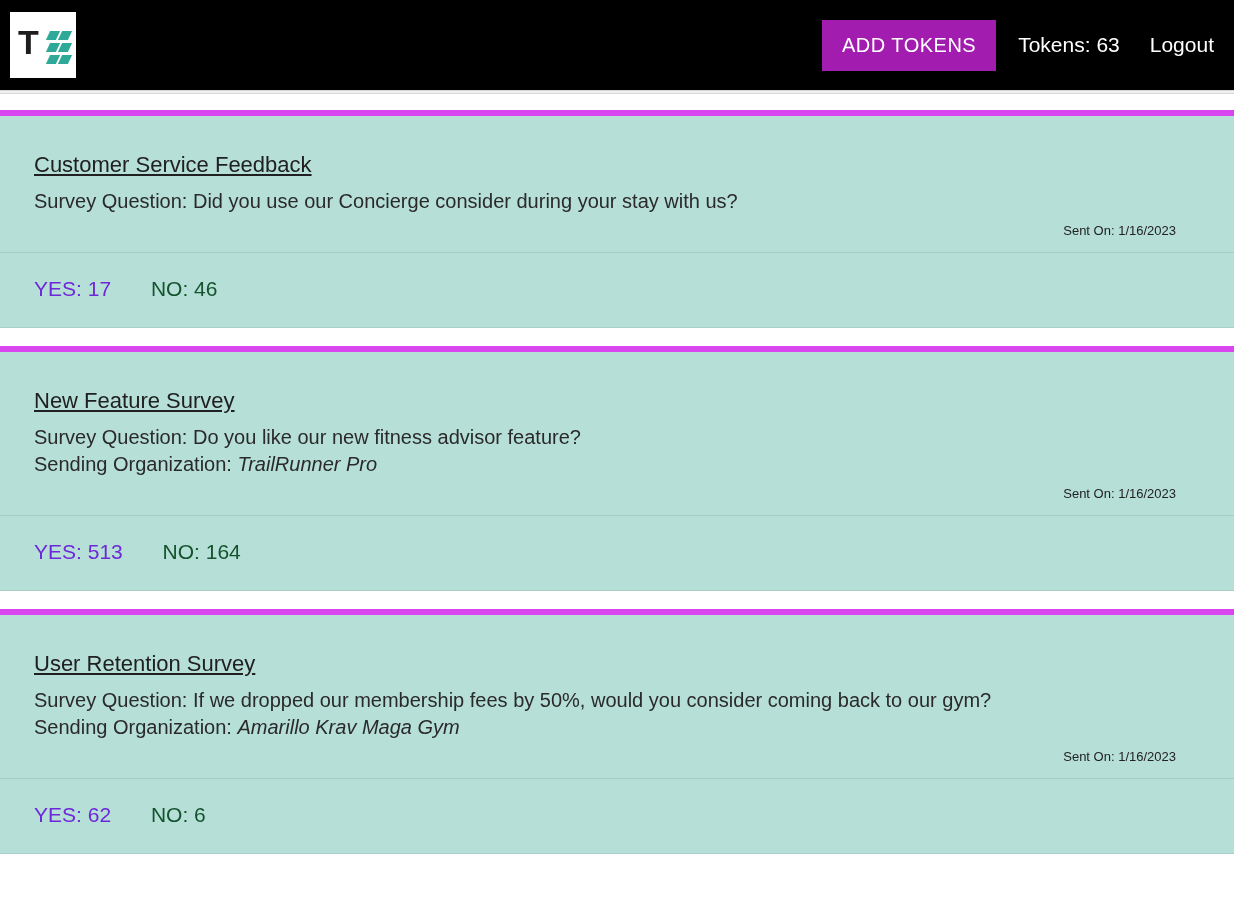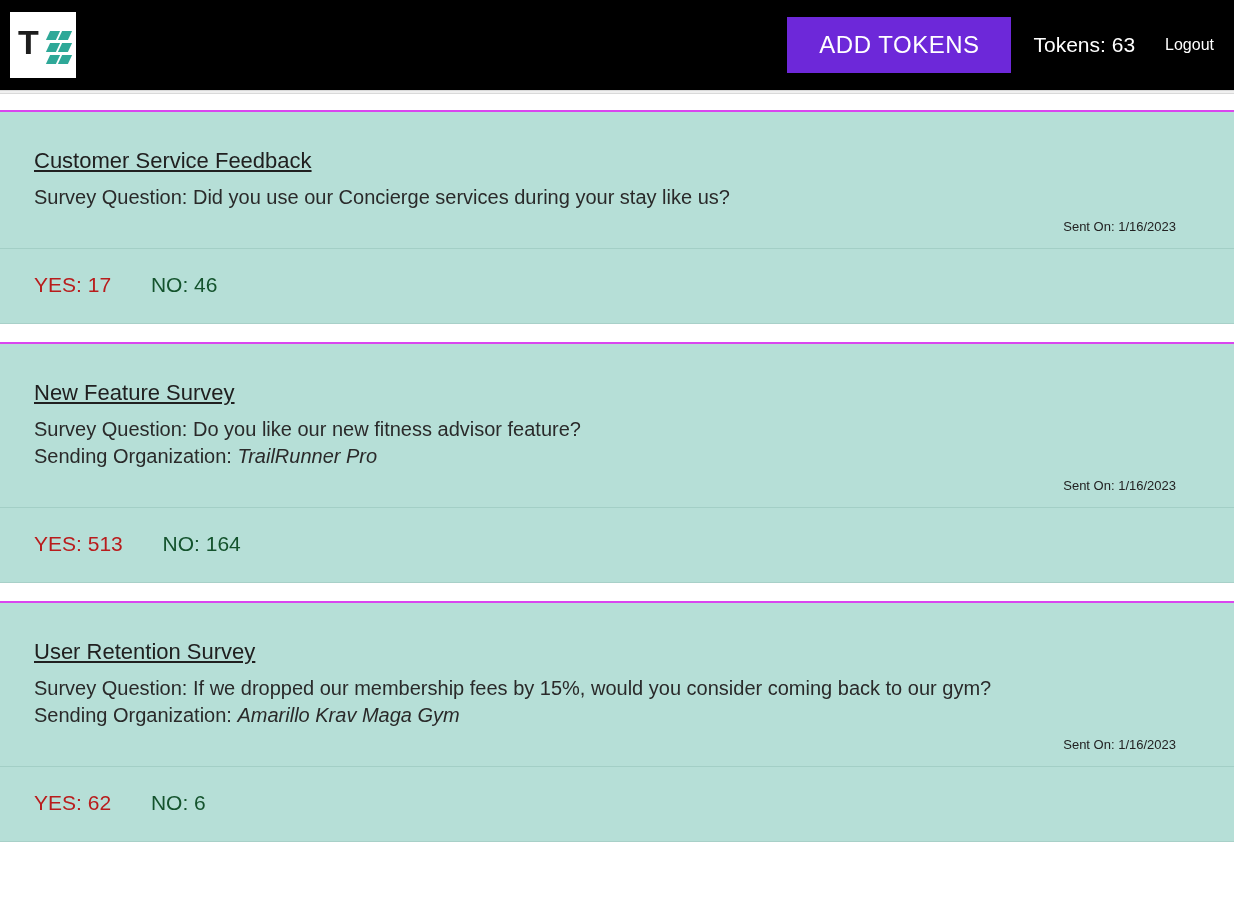--- a/index.html
+++ b/index.html
@@ -63,55 +63,55 @@
     top: 0;
     width: 10px;
     height: 9px;
     background: #2ea898;
     transform: skewX(-25deg);
   }
   .logo-bars span::before { left: 0; }
   .logo-bars span::after { left: 12px; }
   .spacer { flex: 1; }
   .btn-add {
-    background: #6d28d9;
+    background: #a21caf;
     color: #ffffff;
     border: none;
-    font-size: 24px;
+    font-size: 20px;
     letter-spacing: 0.5px;
-    padding: 14px 32px;
+    padding: 14px 20px;
     cursor: pointer;
     font-family: inherit;
   }
   .tokens-label {
     color: #ffffff;
     font-size: 21px;
     margin-left: 22px;
     margin-right: 30px;
   }
   .logout-link {
     color: #ffffff;
-    font-size: 16px;
+    font-size: 21px;
     cursor: pointer;
   }
   .divider {
     height: 4px;
     background: #f0f0f0;
     border-top: 1px solid #d9d9d9;
     border-bottom: 1px solid #d9d9d9;
   }
   .cards {
     padding: 0;
   }
   .card {
     background: #b6dfd7;
     margin: 18px 0 0 0;
     position: relative;
     padding: 0;
-    border-top: 2px solid #d946ef;
+    border-top: 6px solid #d946ef;
     border-bottom: 1px solid #a8d0c8;
   }
   .card:first-child { margin-top: 16px; }
   .card-body {
     padding: 36px 28px 14px 34px;
     border-bottom: 1px solid #a3cfc6;
   }
   .card-title {
     font-size: 22px;
     color: #202020;
@@ -131,21 +131,21 @@
     text-align: right;
     font-size: 13px;
     color: #222;
     padding: 6px 30px 0 0;
     margin-top: 4px;
   }
   .card-footer {
     padding: 24px 34px 26px 34px;
     font-size: 21px;
   }
-  .yes { color: #b91c1c; margin-right: 34px; }
+  .yes { color: #6d28d9; margin-right: 34px; }
   .no  { color: #14532d; }
 </style>
 </head>
 <body>
 
 <div class="topbar">
   <div class="logo-box">
     <div class="logo-inner">
       <span class="logo-t">T</span>
       <div class="logo-bars">
@@ -163,21 +163,21 @@
   <span class="logout-link">Logout</span>
 </div>
 <div class="divider"></div>
 
 <div class="cards">
 
   <div class="card">
     <div class="card-body">
       <a class="card-title">Customer Service Feedback</a>
       <div class="line">
-        <span class="lbl">Survey Question: </span><span>Did you use our Concierge services during your stay like us?</span>
+        <span class="lbl">Survey Question: </span><span>Did you use our Concierge consider during your stay with us?</span>
       </div>
       <div class="sent-row">
         <span>Sent On: </span><span>1/16/2023</span>
       </div>
     </div>
     <div class="card-footer">
       <span class="yes"><span>YES: </span><span>17</span></span>
       <span class="no"><span>NO: </span><span>46</span></span>
     </div>
   </div>
@@ -198,21 +198,21 @@
     <div class="card-footer">
       <span class="yes"><span>YES: </span><span>513</span></span>
       <span class="no"><span>NO: </span><span>164</span></span>
     </div>
   </div>
 
   <div class="card">
     <div class="card-body">
       <a class="card-title">User Retention Survey</a>
       <div class="line">
-        <span class="lbl">Survey Question: </span><span>If we dropped our membership fees by 15%, would you consider coming back to our gym?</span>
+        <span class="lbl">Survey Question: </span><span>If we dropped our membership fees by 50%, would you consider coming back to our gym?</span>
       </div>
       <div class="line">
         <span class="lbl">Sending Organization: </span><span class="org-name">Amarillo Krav Maga Gym</span>
       </div>
       <div class="sent-row">
         <span>Sent On: </span><span>1/16/2023</span>
       </div>
     </div>
     <div class="card-footer">
       <span class="yes"><span>YES: </span><span>62</span></span>

